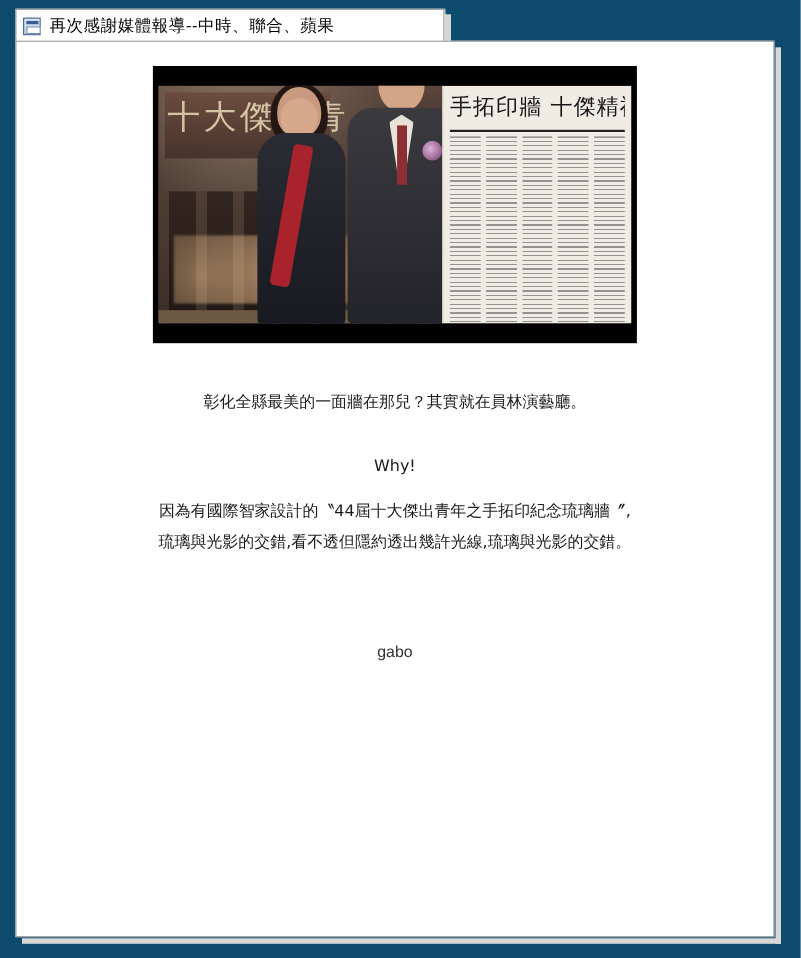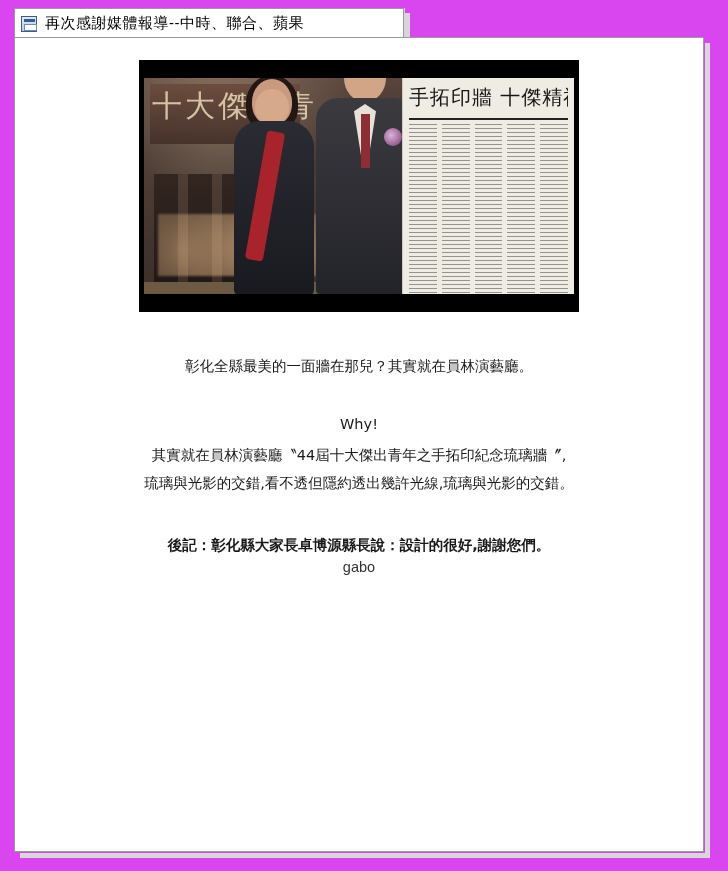--- a/index.html
+++ b/index.html
@@ -6,21 +6,21 @@
   html, body {
     margin: 0;
     padding: 0;
     background: #ffffff;
     font-family: "Liberation Sans", sans-serif;
   }
   .page {
     position: relative;
     width: 728px;
     height: 871px;
-    background: #d946ef;
+    background: #0c4a6e;
     overflow: hidden;
   }
 
   
   .titlebar {
     position: absolute;
     left: 14px;
     top: 8px;
     width: 390px;
     height: 30px;
@@ -279,26 +279,27 @@
 
   
   .textblock {
     margin-top: 40px;
     font-size: 14.5px;
     line-height: 1.95;
     color: #1a1a1a;
     font-family: "DejaVu Sans", "Liberation Sans", sans-serif;
   }
   .line1 { margin-bottom: 30px; }
-  .why { margin-bottom: 2px; }
+  .why { margin-bottom: 12px; }
   .postscript {
     margin-top: 34px;
     font-weight: bold;
   }
   .signature {
+    margin-top: 78px;
     font-size: 14.5px;
     color: #333333;
     font-family: "Liberation Sans", sans-serif;
   }
 </style>
 </head>
 <body>
 
 <div class="page">
 
@@ -349,22 +350,21 @@
               <div class="col"></div>
             </div>
 
           </div>
         </div>
       </div>
 
       <div class="textblock">
         <div class="line1">彰化全縣最美的一面牆在那兒？其實就在員林演藝廳。</div>
         <div class="why">Why!</div>
-        <div>其實就在員林演藝廳〝44屆十大傑出青年之手拓印紀念琉璃牆〞,</div>
+        <div>因為有國際智家設計的〝44屆十大傑出青年之手拓印紀念琉璃牆〞,</div>
         <div>琉璃與光影的交錯,看不透但隱約透出幾許光線,琉璃與光影的交錯。</div>
-        <div class="postscript">後記：彰化縣大家長卓博源縣長說：設計的很好,謝謝您們。</div>
       </div>
 
       <div class="signature">gabo</div>
 
     </div>
   </div>
 </div>
 
 </body></html>

